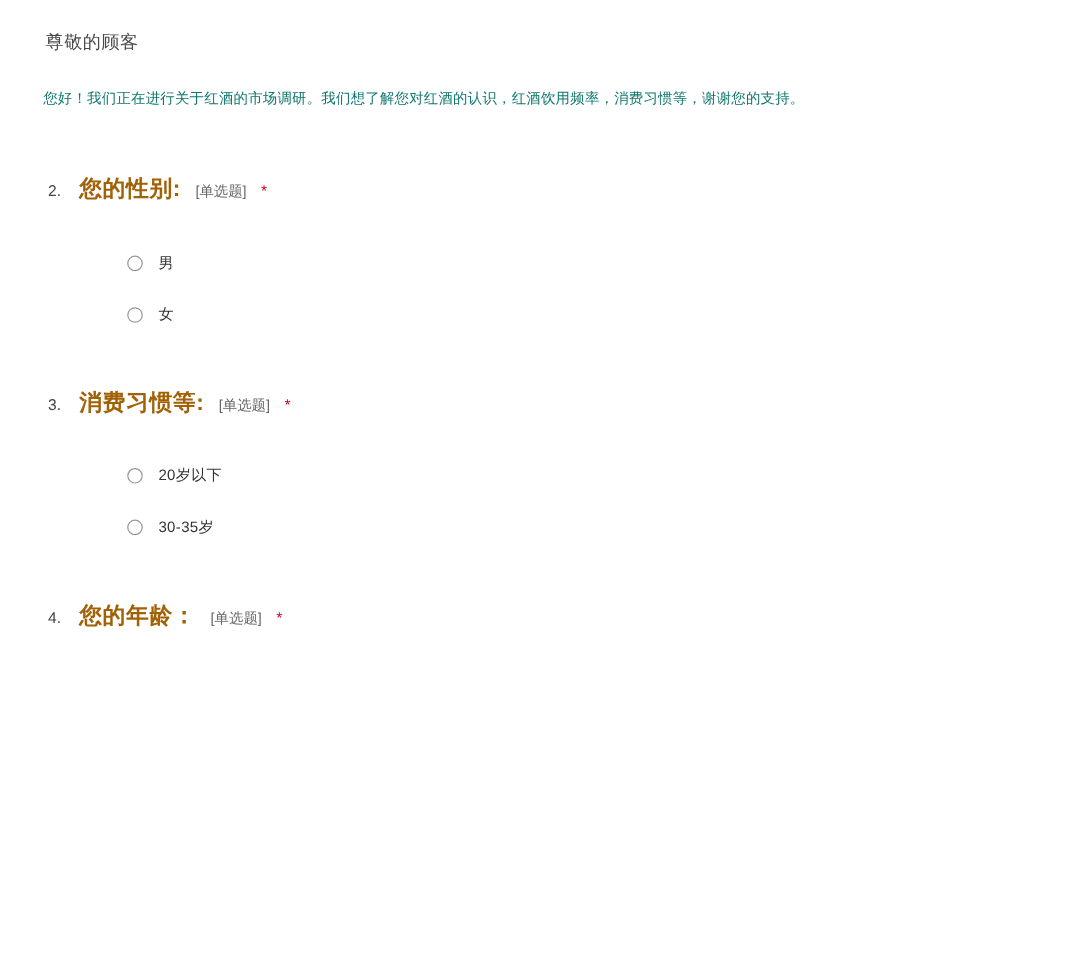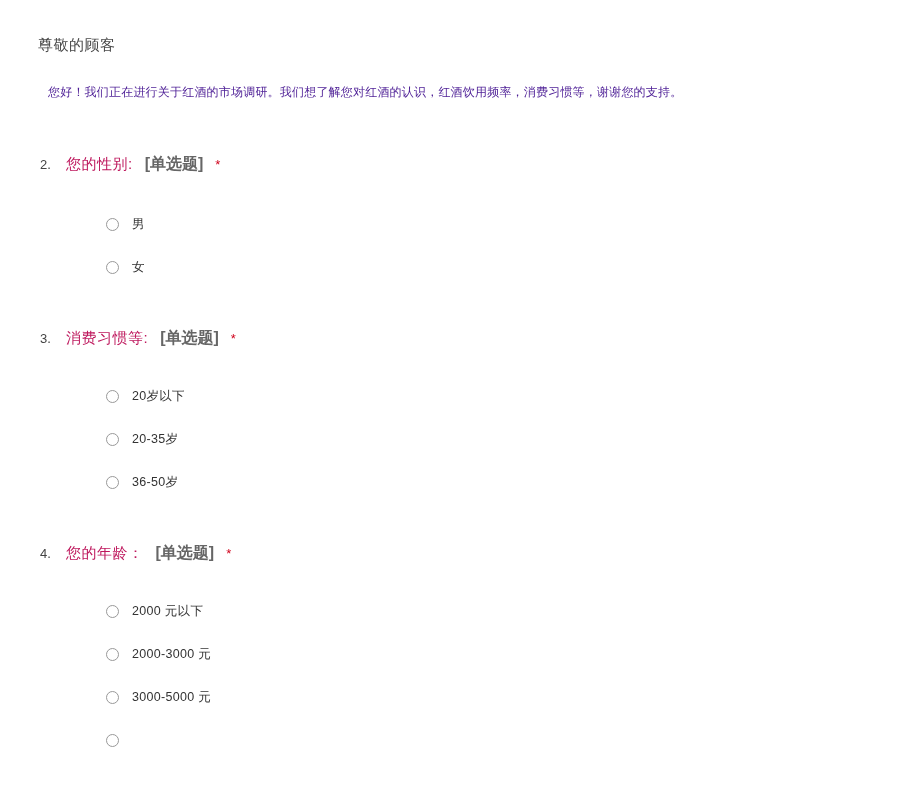--- a/index.html
+++ b/index.html
@@ -12,33 +12,33 @@
     background: #ffffff;
     font-family: "Liberation Sans", sans-serif;
     color: #333333;
     overflow: hidden;
   }
   .survey {
     position: relative;
     width: 900px;
     height: 800px;
     box-sizing: border-box;
-    padding: 36px 40px 0 36px;
+    padding: 26px 40px 0 36px;
   }
   .survey-title {
     font-size: 15px;
     color: #4a4a4a;
     font-weight: normal;
     margin: 0 0 0 2px;
     letter-spacing: 0.5px;
   }
   .survey-intro {
     font-size: 12px;
-    color: #4c1d95;
-    margin: 28px 0 0 12px;
+    color: #0f766e;
+    margin: 28px 0 0 0;
     line-height: 1.6;
     letter-spacing: 0.2px;
   }
   .question-block {
     margin-top: 50px;
   }
   .question-block.q-first {
     margin-top: 52px;
   }
   .question-head {
@@ -47,30 +47,29 @@
     white-space: nowrap;
   }
   .q-num {
     width: 26px;
     flex: 0 0 26px;
     font-size: 13px;
     color: #444444;
     margin-left: 4px;
   }
   .q-title {
-    font-size: 15px;
-    font-weight: normal;
-    color: #be185d;
+    font-size: 19px;
+    font-weight: bold;
+    color: #a16207;
     letter-spacing: 0.5px;
   }
   .q-type {
-    font-size: 16px;
+    font-size: 12px;
     color: #666666;
     margin-left: 12px;
-    font-weight: bold;
   }
   .q-required {
     color: #d0021b;
     font-size: 13px;
     margin-left: 12px;
   }
   .options {
     margin-top: 34px;
     padding-left: 70px;
   }
@@ -135,49 +134,27 @@
       <span class="q-type">[单选题]</span>
       <span class="q-required">*</span>
     </div>
     <div class="options">
       <div class="option-row">
         <span class="radio"></span>
         <span class="option-label">20岁以下</span>
       </div>
       <div class="option-row">
         <span class="radio"></span>
-        <span class="option-label">20-35岁</span>
-      </div>
-      <div class="option-row">
-        <span class="radio"></span>
-        <span class="option-label">36-50岁</span>
+        <span class="option-label">30-35岁</span>
       </div>
     </div>
   </div>
 
   <div class="question-block q4">
     <div class="question-head">
       <span class="q-num">4.</span>
       <span class="q-title">您的年龄：</span>
       <span class="q-type">[单选题]</span>
       <span class="q-required">*</span>
     </div>
-    <div class="options">
-      <div class="option-row">
-        <span class="radio"></span>
-        <span class="option-label">2000 元以下</span>
-      </div>
-      <div class="option-row">
-        <span class="radio"></span>
-        <span class="option-label">2000-3000 元</span>
-      </div>
-      <div class="option-row">
-        <span class="radio"></span>
-        <span class="option-label">3000-5000 元</span>
-      </div>
-      <div class="option-row">
-        <span class="radio"></span>
-        <span class="option-label"></span>
-      </div>
-    </div>
   </div>
 
 </div>
 
 </body></html>

